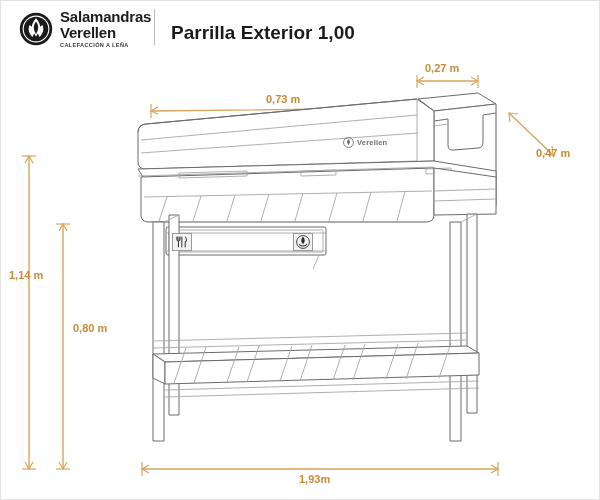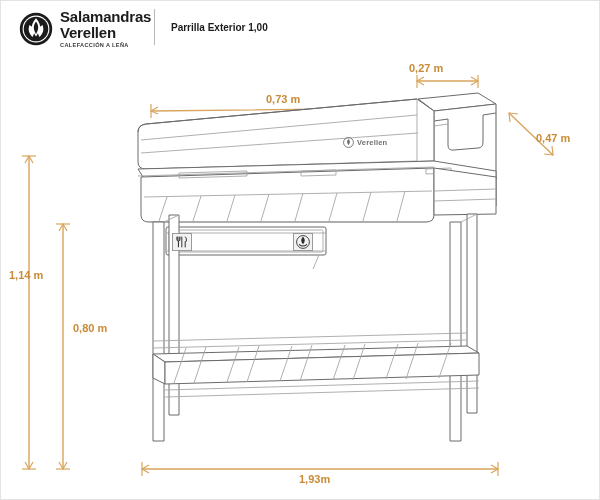--- a/index.html
+++ b/index.html
@@ -59,21 +59,21 @@
   }
   #header-divider {
     position: absolute;
     left: 153px; top: 8px;
     width: 1px; height: 36px;
     background: #b9b9b9;
   }
   #doc-title {
     position: absolute;
     left: 170px; top: 21px;
-    font-size: 10px;
+    font-size: 19px;
     font-weight: bold;
     color: #1b1b1b;
   }
 
   
   #drawing {
     position: absolute;
     left: 0; top: 0;
     width: 600px; height: 500px;
   }
@@ -81,22 +81,22 @@
 
   
   .dim-label {
     position: absolute;
     font-size: 11px;
     font-weight: bold;
     color: #c98b38;
     white-space: nowrap;
   }
   #dim-085 { left: 265px; top: 92px; }
-  #dim-027 { left: 408px; top: 61px; text-align: center; }
-  #dim-047 { left: 535px; top: 131px; }
+  #dim-027 { left: 424px; top: 61px; text-align: center; }
+  #dim-047 { left: 535px; top: 146px; }
   #dim-114 { left: 8px;   top: 268px; }
   #dim-080 { left: 72px;  top: 321px; }
   #dim-116 { left: 298px; top: 472px; }
 
   
   #lid-badge {
     position: absolute;
     left: 342px; top: 136px;
     display: flex;
     align-items: center;

